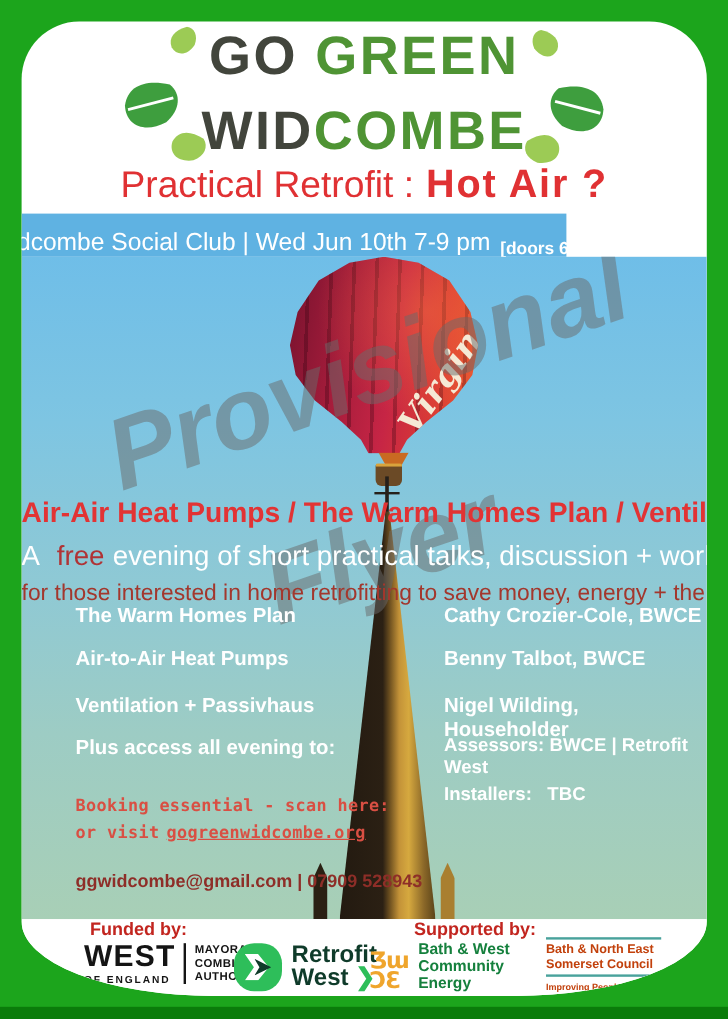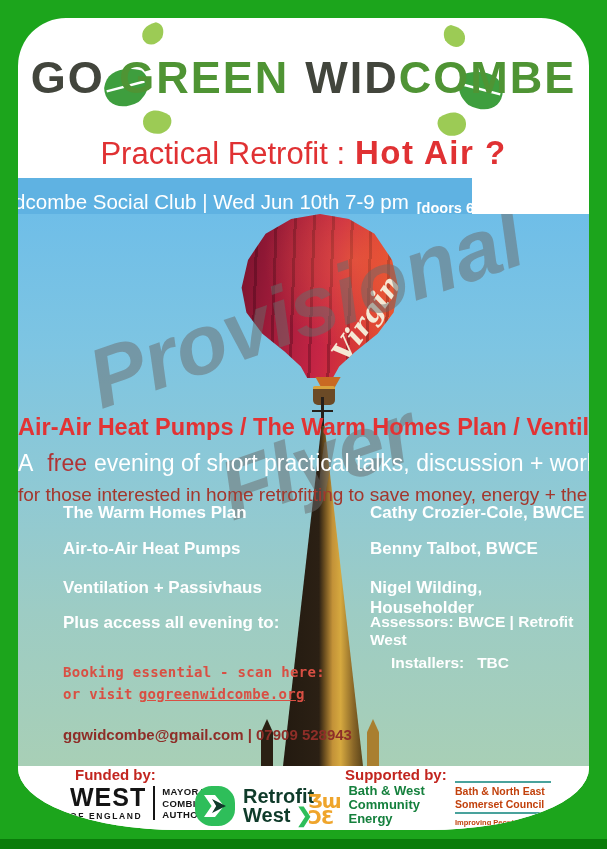--- a/index.html
+++ b/index.html
@@ -5,21 +5,21 @@
   html,body{margin:0;padding:0;background:#1CA51C;}
   body{width:607px;height:849px;overflow:hidden;font-family:"Liberation Sans",sans-serif;}
   .frame{position:relative;width:607px;height:849px;background:#1CA51C;}
   .bottom-strip{position:absolute;left:0;bottom:0;width:100%;height:10px;background:#0A7C0A;}
   .card{position:absolute;left:18px;top:18px;width:571px;height:812px;background:#ffffff;
         border-radius:48px 48px 160px 160px / 48px 48px 62px 62px;overflow:hidden;}
 
   
   .logo-wrap{position:absolute;top:4px;left:0;width:571px;height:112px;}
   .leaves-svg{position:absolute;inset:0;}
-  .logo-text{position:absolute;inset:0;display:flex;flex-direction:row;align-items:center;justify-content:center;gap:16px;}
+  .logo-text{position:absolute;inset:0;display:flex;flex-direction:column;align-items:center;justify-content:center;gap:16px;}
   .logo-line{font-weight:800;font-size:45px;line-height:1.02;letter-spacing:2px;}
   .lg-dark{color:#42453C;}
   .lg-green{color:#4F9434;}
 
   
   .title{position:absolute;top:116px;left:0;width:571px;text-align:center;color:#E03133;white-space:nowrap;}
   .title-plain{font-size:31px;font-weight:400;}
   .title-emph{font-size:33px;font-weight:900;letter-spacing:1.5px;margin-left:10px;}
 
   
@@ -68,21 +68,21 @@
   .ov{position:absolute;left:0;width:571px;text-align:center;z-index:4;white-space:nowrap;}
   .headline{top:200px;font-size:23.5px;font-weight:700;color:#E23334;}
   .intro1{top:236px;font-size:23px;color:#FFFFFF;}
   .intro1 .hl{color:#B03335;margin:0 7px;}
   .intro1 .lead{margin-right:7px;}
   .intro2{top:270px;font-size:19px;color:#A3372D;}
 
   .prog-row{position:absolute;left:0;width:571px;height:22px;z-index:4;}
   .prog-topic{position:absolute;left:45px;font-size:17px;font-weight:700;color:#fff;white-space:nowrap;}
   .prog-speaker{position:absolute;left:352px;font-size:17px;font-weight:700;color:#fff;white-space:pre-wrap;}
-  .prog-speaker .l2{display:block;margin-top:5px;margin-left:21px;}
+  .prog-speaker .l2{display:block;margin-top:5px;}
   .r1{top:289px}.r2{top:325px}.r3{top:364px}.r4{top:399px}
   .r4 .prog-speaker{font-size:15.5px;}
 
   .booking{position:absolute;left:45px;top:447px;z-index:4;color:#D94F43;
     font-family:"DejaVu Sans Mono",monospace;font-weight:700;font-size:14px;line-height:22px;letter-spacing:.3px;}
   .booking a{color:#D94F43;text-decoration:underline;}
   .booking .pref{margin-right:6px;}
   .contact{position:absolute;left:45px;top:512px;z-index:4;color:#8E2E28;font-size:15px;font-weight:600;}
 
   

